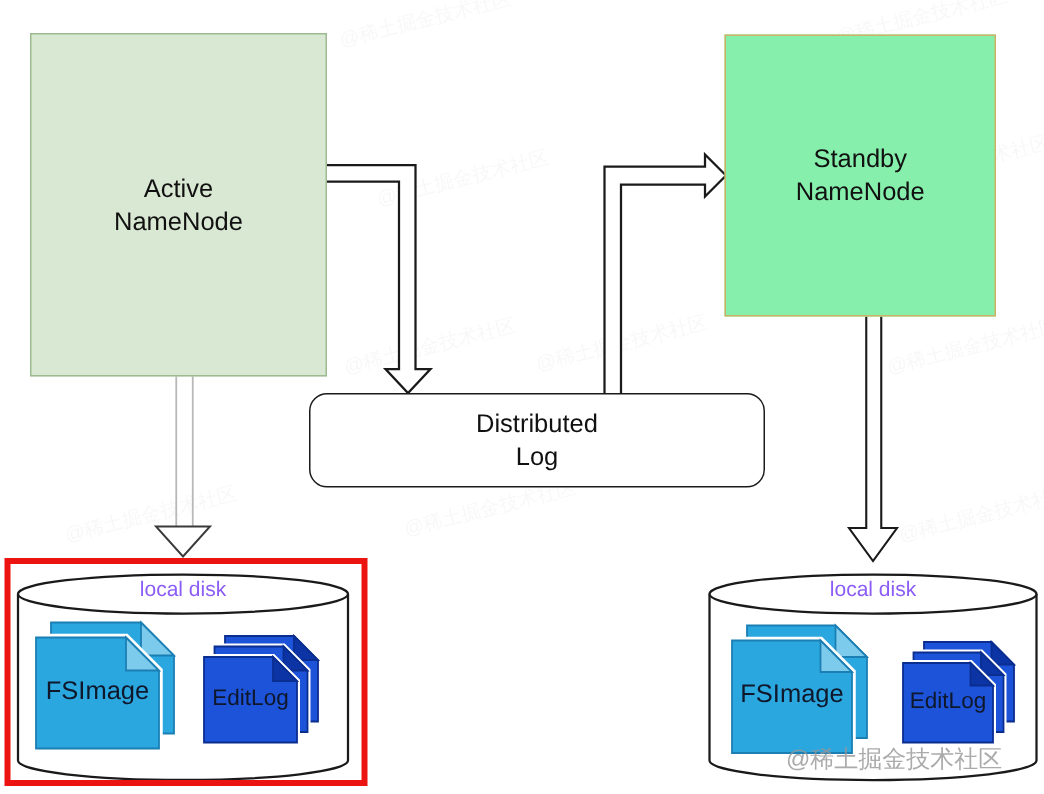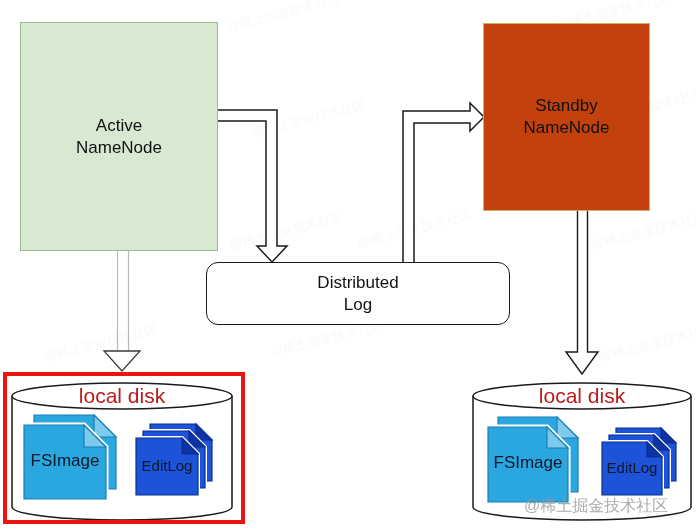--- a/index.html
+++ b/index.html
@@ -7,25 +7,25 @@
     position:relative;width:696px;height:529px;background:#ffffff;overflow:hidden;
     font-family:"Liberation Sans","DejaVu Sans",sans-serif;color:#1a1a1a;
   }
   .abs{position:absolute;}
   .node{
     position:absolute;display:flex;align-items:center;justify-content:center;
     text-align:center;box-sizing:border-box;
   }
   .node-label{white-space:pre-line;font-size:17px;line-height:22px;color:#111;}
   #active-node{left:20px;top:22px;width:198px;height:229px;background:#d9e8d3;border:1.5px solid #9dbb90;}
-  #standby-node{left:483px;top:23px;width:167px;height:188px;background:#c2410c;border:1.5px solid #cbb264;}
+  #standby-node{left:483px;top:23px;width:181px;height:188px;background:#86efac;border:1.5px solid #cbb264;}
   #dlog-node{left:206px;top:262px;width:304px;height:63px;background:#ffffff;border:1.6px solid #1a1a1a;border-radius:12px;}
   #highlight-box{left:3px;top:372px;width:242px;height:152px;border:4px solid #eb1410;box-sizing:border-box;background:transparent;}
   svg{position:absolute;left:0;top:0;}
-  .disk-label{position:absolute;text-align:center;font-size:21px;color:#b91c1c;}
+  .disk-label{position:absolute;text-align:center;font-size:14px;color:#8b5cf6;}
   #left-disk-label{left:42px;top:384px;width:160px;}
   #right-disk-label{left:502px;top:384px;width:160px;}
   .doc-label{position:absolute;text-align:center;color:#0f172a;}
   #left-fsimage-label{left:24px;top:451px;width:82px;font-size:17px;}
   #left-editlog-label{left:129px;top:457px;width:76px;font-size:15px;}
   #right-fsimage-label{left:488px;top:453px;width:80px;font-size:17px;}
   #right-editlog-label{left:595px;top:459px;width:74px;font-size:15px;}
   .wm-tile{
     position:absolute;font-size:13px;color:#8a8a8a;opacity:0.06;
     transform:rotate(-14deg);white-space:nowrap;pointer-events:none;

